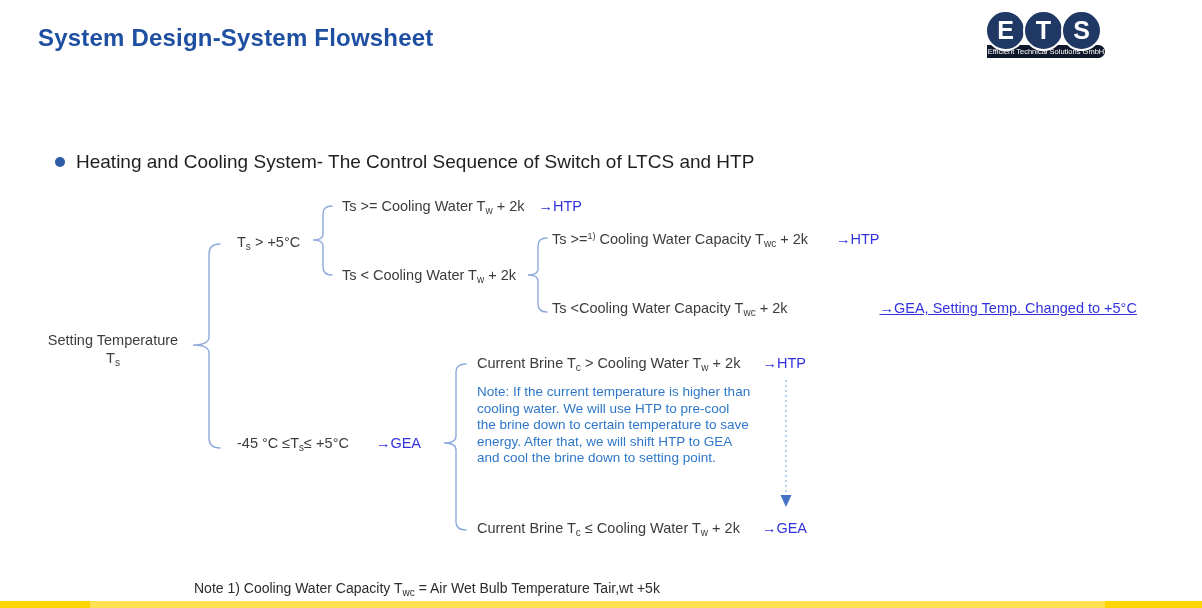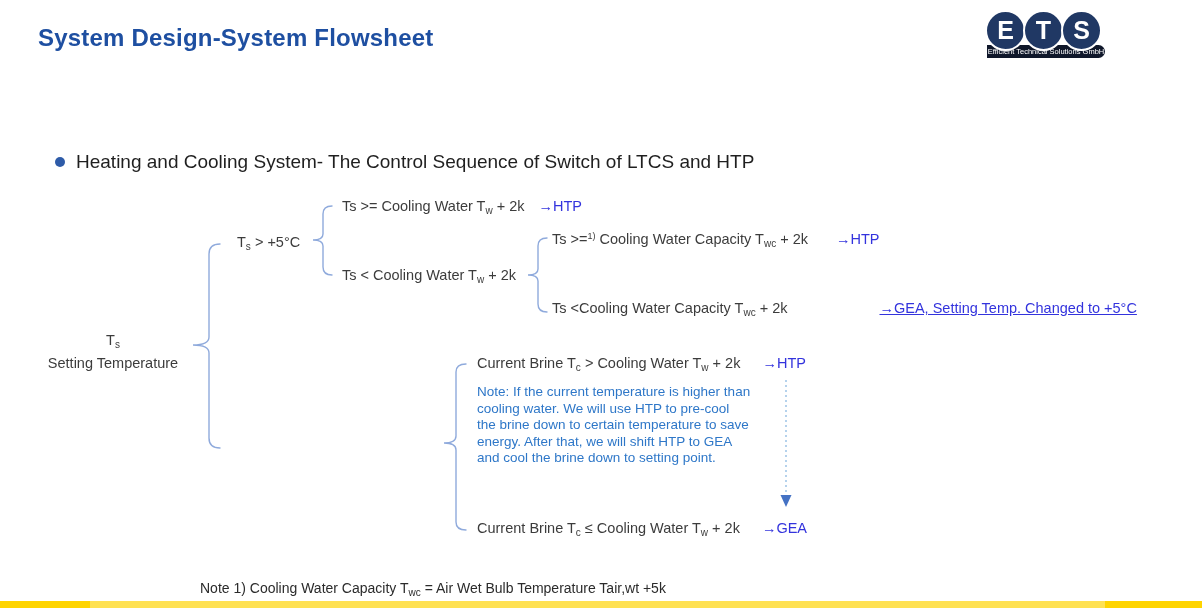--- a/index.html
+++ b/index.html
@@ -37,21 +37,21 @@
     position:absolute; font-size:14.5px; color:#3C3C3C; white-space:nowrap; line-height:16px;
   }
   .flow-text sub { font-size:10px; vertical-align:-3px; }
   .flow-text sup { font-size:9px; vertical-align:5px; }
   .result { color:var(--result-blue,#3333DD); }
   .root-label { text-align:center; width:170px; left:28px; top:331px; line-height:18px; }
   .note-box {
     position:absolute; left:477px; top:384px;
     font-size:13.5px; line-height:16.5px; color:var(--note-blue,#2E77C8); white-space:nowrap;
   }
-  .footnote { position:absolute; left:200px; top:580px; font-size:14px; color:#2B2B2B; white-space:nowrap; }
+  .footnote { position:absolute; left:194px; top:580px; font-size:14px; color:#2B2B2B; white-space:nowrap; }
   .footnote sub { font-size:10px; vertical-align:-3px; }
   .overlay { position:absolute; left:0; top:0; width:1202px; height:608px; pointer-events:none; }
   .bottom-bar {
     position:absolute; left:0; bottom:0; width:100%; height:7px;
     background:linear-gradient(90deg,
       var(--bar-yellow,#FFD400) 0px, var(--bar-yellow,#FFD400) 90px,
       #FFE152 90px, #FFE152 1105px,
       var(--bar-yellow,#FFD400) 1105px, var(--bar-yellow,#FFD400) 100%);
   }
 </style>
@@ -79,22 +79,22 @@
   <svg class="overlay" viewBox="0 0 1202 608" xmlns="http://www.w3.org/2000/svg">
     <path d="M 220 244 Q 209 244 209 254 L 209 337 Q 209 345 193 345 Q 209 345 209 353 L 209 438 Q 209 448 220 448" fill="none" stroke="#8FAADC" stroke-width="1.4" stroke-linecap="round"></path>
     <path d="M 332 206 Q 323 206 323 214 L 323 234 Q 323 240 313 240 Q 323 240 323 246 L 323 267 Q 323 275 332 275" fill="none" stroke="#8FAADC" stroke-width="1.4" stroke-linecap="round"></path>
     <path d="M 547 238 Q 538 238 538 246 L 538 269 Q 538 275 528 275 Q 538 275 538 281 L 538 304 Q 538 312 547 312" fill="none" stroke="#8FAADC" stroke-width="1.4" stroke-linecap="round"></path>
     <path d="M 466 364 Q 456 364 456 372 L 456 436 Q 456 443 444 443 Q 456 443 456 450 L 456 522 Q 456 530 466 530" fill="none" stroke="#8FAADC" stroke-width="1.4" stroke-linecap="round"></path>
     <line x1="786" y1="380" x2="786" y2="494" stroke="#9DC3E6" stroke-width="1.5" stroke-dasharray="2 3"></line>
     <polygon points="786,507 780.5,495 791.5,495" fill="#4472C4"></polygon>
   </svg>
 
   <div class="flow-text root-label">
+    <div>Setting Temperature</div>
     <div><span>T</span><sub>s</sub></div>
-    <div>Setting Temperature</div>
   </div>
 
   <div class="flow-text" style="left:237px; top:234px;">
     <span><span>T</span><sub>s</sub><span> &gt; +5°C</span></span>
   </div>
 
   <div class="flow-text" style="left:342px; top:198px;">
     <span><span>Ts &gt;= Cooling Water T</span><sub>w</sub><span> + 2k</span></span><span class="result" style="margin-left:14px;">→HTP</span>
   </div>
 
@@ -103,20 +103,23 @@
   </div>
 
   <div class="flow-text" style="left:552px; top:228px;">
     <span><span>Ts &gt;=</span><sup>1)</sup><span> Cooling Water  Capacity T</span><sub>wc</sub><span> + 2k</span></span><span class="result" style="margin-left:28px;">→HTP</span>
   </div>
 
   <div class="flow-text" style="left:552px; top:300px;">
     <span><span>Ts &lt;Cooling Water  Capacity T</span><sub>wc</sub><span> + 2k</span></span><span class="result" style="margin-left:92px;text-decoration:underline;">→GEA, Setting Temp. Changed to +5°C</span>
   </div>
 
+  <div class="flow-text" style="left:237px; top:435px;">
+    <span><span>-45 °C ≤T</span><sub>s</sub><span>≤ +5°C</span></span><span class="result" style="margin-left:27px;">→GEA</span>
+  </div>
 
   <div class="flow-text" style="left:477px; top:355px;">
     <span><span>Current  Brine T</span><sub>c</sub><span> &gt; Cooling Water T</span><sub>w</sub><span> + 2k</span></span><span class="result" style="margin-left:22px;">→HTP</span>
   </div>
 
   <div class="note-box">
     <div>Note: If the current temperature is higher than</div>
     <div>cooling water. We will use HTP to pre-cool</div>
     <div>the brine down to certain temperature to save</div>
     <div>energy. After that, we will shift HTP to GEA</div>

